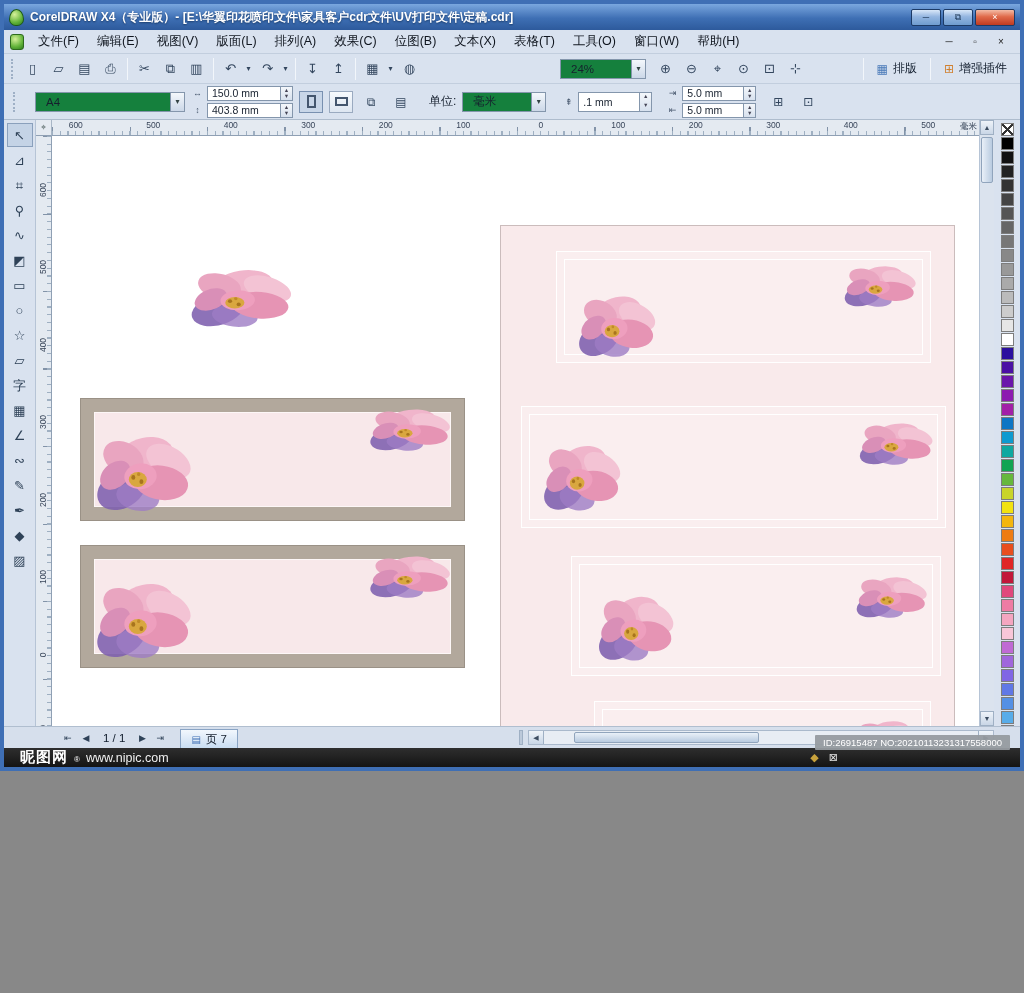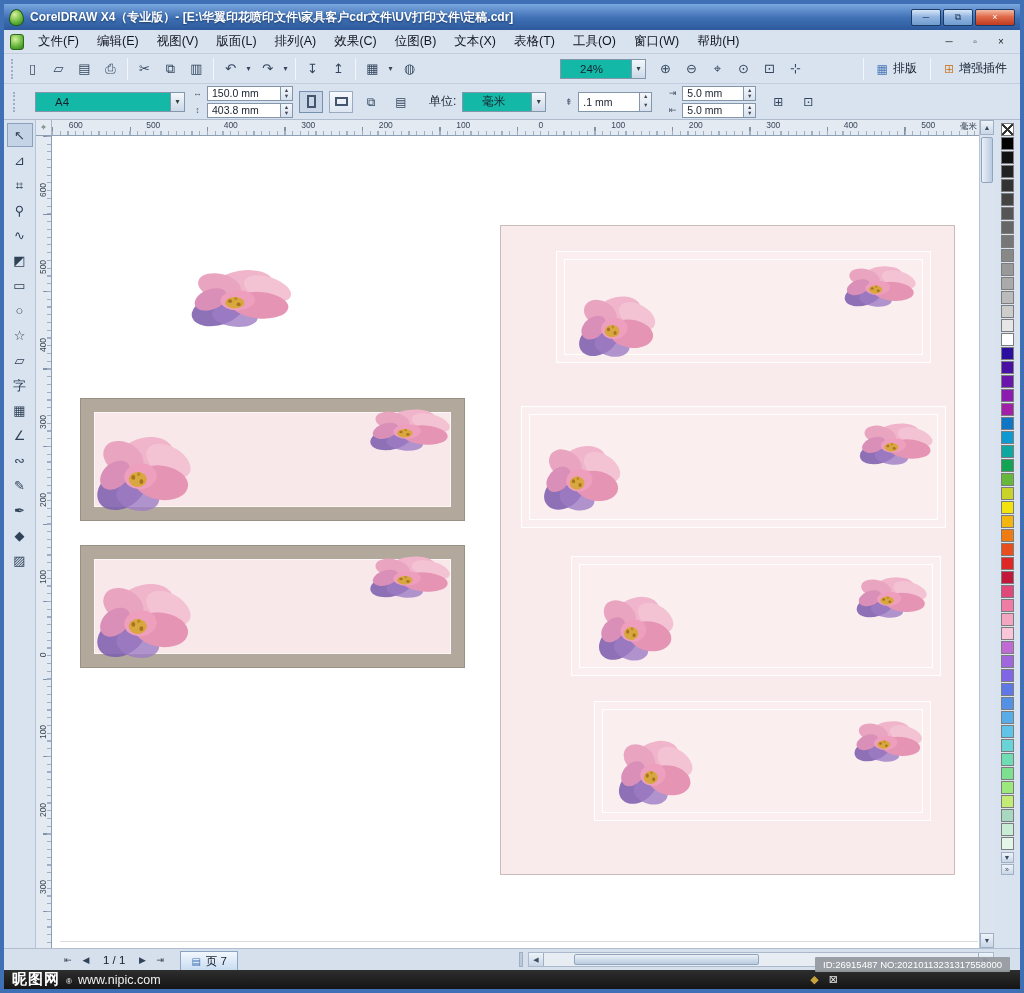--- a/index.html
+++ b/index.html
@@ -1,19 +1,19 @@
 <!DOCTYPE html>
 <html style="--chrome_blue: #3f6fb5; --titlebar_blue: #3e6fb4; --chrome_bg: #d9e2ef; --banner_frame: #b2a89c; --banner_pink: #f8e8ea; --sheet_pink: #f9eaeb; --flower_pink: #efaec8; --flower_purple: #8866b2; --flower_center: #d8a63e;"><head>
 <meta charset="utf-8">
 <style>
   html,body{margin:0;padding:0;background:#888;}
   *{box-sizing:border-box;}
   button{font-family:inherit;border:none;background:none;padding:0;margin:0;color:inherit;}
   .window{
-    position:relative;width:1024px;height:993px;margin:0 auto;
+    position:relative;width:1024px;height:771px;margin:0 auto;
     border:4px solid var(--chrome_blue,#3f6fb5);
     background:var(--chrome_bg,#d9e2ef);
     font-family:"Liberation Sans","DejaVu Sans",sans-serif;
     font-size:12px;color:#16202e;
     display:flex;flex-direction:column;overflow:hidden;
   }
   
   .titlebar{height:26px;display:flex;align-items:center;gap:6px;padding:0 5px;
     background:linear-gradient(#7aa7df,var(--titlebar_blue,#3e6fb4) 55%,#2d5a9c);}
   .app-icon{width:15px;height:17px;border-radius:50% 50% 46% 46%/62% 62% 38% 38%;
@@ -37,22 +37,22 @@
   .toolbar{height:30px;display:flex;align-items:center;padding:0 4px;gap:1px;
     background:var(--chrome_bg,#d9e2ef);border-bottom:1px solid #c2cede;}
   .propbar{height:36px;display:flex;align-items:center;padding:0 6px;gap:6px;
     background:var(--chrome_bg,#d9e2ef);border-bottom:1px solid #aebccd;}
   .grip{width:5px;height:20px;margin:0 3px;border-left:2px dotted #9fb0c6;}
   .sep{width:1px;height:22px;background:#b4c2d4;border-right:1px solid #f2f6fb;margin:0 3px;}
   .tbtn{width:25px;height:24px;display:flex;align-items:center;justify-content:center;}
   .tbtn .ic{font-size:13px;color:#33465e;line-height:1;}
   .tbtn-group{display:flex;align-items:center;}
   .caret-btn{width:11px;height:24px;font-size:8px;color:#33465e;}
-  .combo{height:20px;border:1px solid #8496ac;background:#14b8a6;display:flex;align-items:center;
-    font-size:11.5px;padding-left:19px;}
+  .combo{height:20px;border:1px solid #8496ac;background:#15803d;display:flex;align-items:center;
+    font-size:11.5px;padding-left:10px;}
   .combo-caret{margin-left:auto;width:14px;height:100%;display:flex;align-items:center;justify-content:center;
     font-size:8px;border-left:1px solid #8496ac;background:linear-gradient(#f4f8fc,#ccd8e8);color:#344;}
   .zoom-combo{width:86px;margin:0 6px;}
   .tlbl{display:flex;align-items:center;gap:5px;height:24px;padding:0 9px;font-size:12px;color:#101c2c;}
   .tlbl .ic{font-size:12px;}
   .spacer130{width:130px;}
   .flexspace{flex:1;}
   
   .paper-combo{width:150px;margin-left:8px;}
   .stack{display:flex;flex-direction:column;gap:2px;}
@@ -144,21 +144,21 @@
     display:flex;align-items:center;}
   .pagenav{display:flex;align-items:center;margin-left:56px;gap:2px;}
   .nav-btn{width:16px;height:16px;font-size:9px;color:#2f4258;display:flex;align-items:center;justify-content:center;}
   .page-indicator{font-size:11.5px;margin:0 7px;color:#101c2c;}
   .page-tab{display:flex;align-items:center;gap:5px;height:19px;padding:0 10px;margin-left:12px;margin-top:2px;
     background:linear-gradient(#f2f7fd,#c9ddf2);border:1px solid #8aa4c4;border-bottom:none;font-size:11.5px;}
   .tab-icon{font-size:10px;color:#3f6fb5;}
   .splitter{position:absolute;left:515px;top:3px;width:4px;height:15px;background:#bcc9da;border:1px solid #9fb0c4;}
   .statusbar{position:relative;height:19px;background:linear-gradient(#2e2e2e,#141414);
     display:flex;align-items:center;color:#fff;}
-  .watermark{display:flex;align-items:baseline;gap:6px;padding-left:8px;}
+  .watermark{display:flex;align-items:baseline;gap:6px;padding-left:16px;}
   .wm-brand{font-size:15px;font-weight:bold;letter-spacing:1px;}
   .wm-reg{font-size:8px;vertical-align:super;}
   .wm-site{font-size:12.5px;color:#f0f0f0;}
   .status-icons{margin-left:auto;margin-right:182px;display:flex;align-items:center;gap:10px;}
   .fill-ic{font-size:11px;color:#c8a23c;}
   .outline-ic{font-size:11px;color:#e6e6e6;}
   .doc-id{position:absolute;right:10px;bottom:17px;height:15px;line-height:15px;padding:0 8px;
     background:rgba(150,155,160,.95);color:#fff;font-size:9.5px;z-index:30;border-radius:1px;white-space:nowrap;}
 </style>
 </head>

